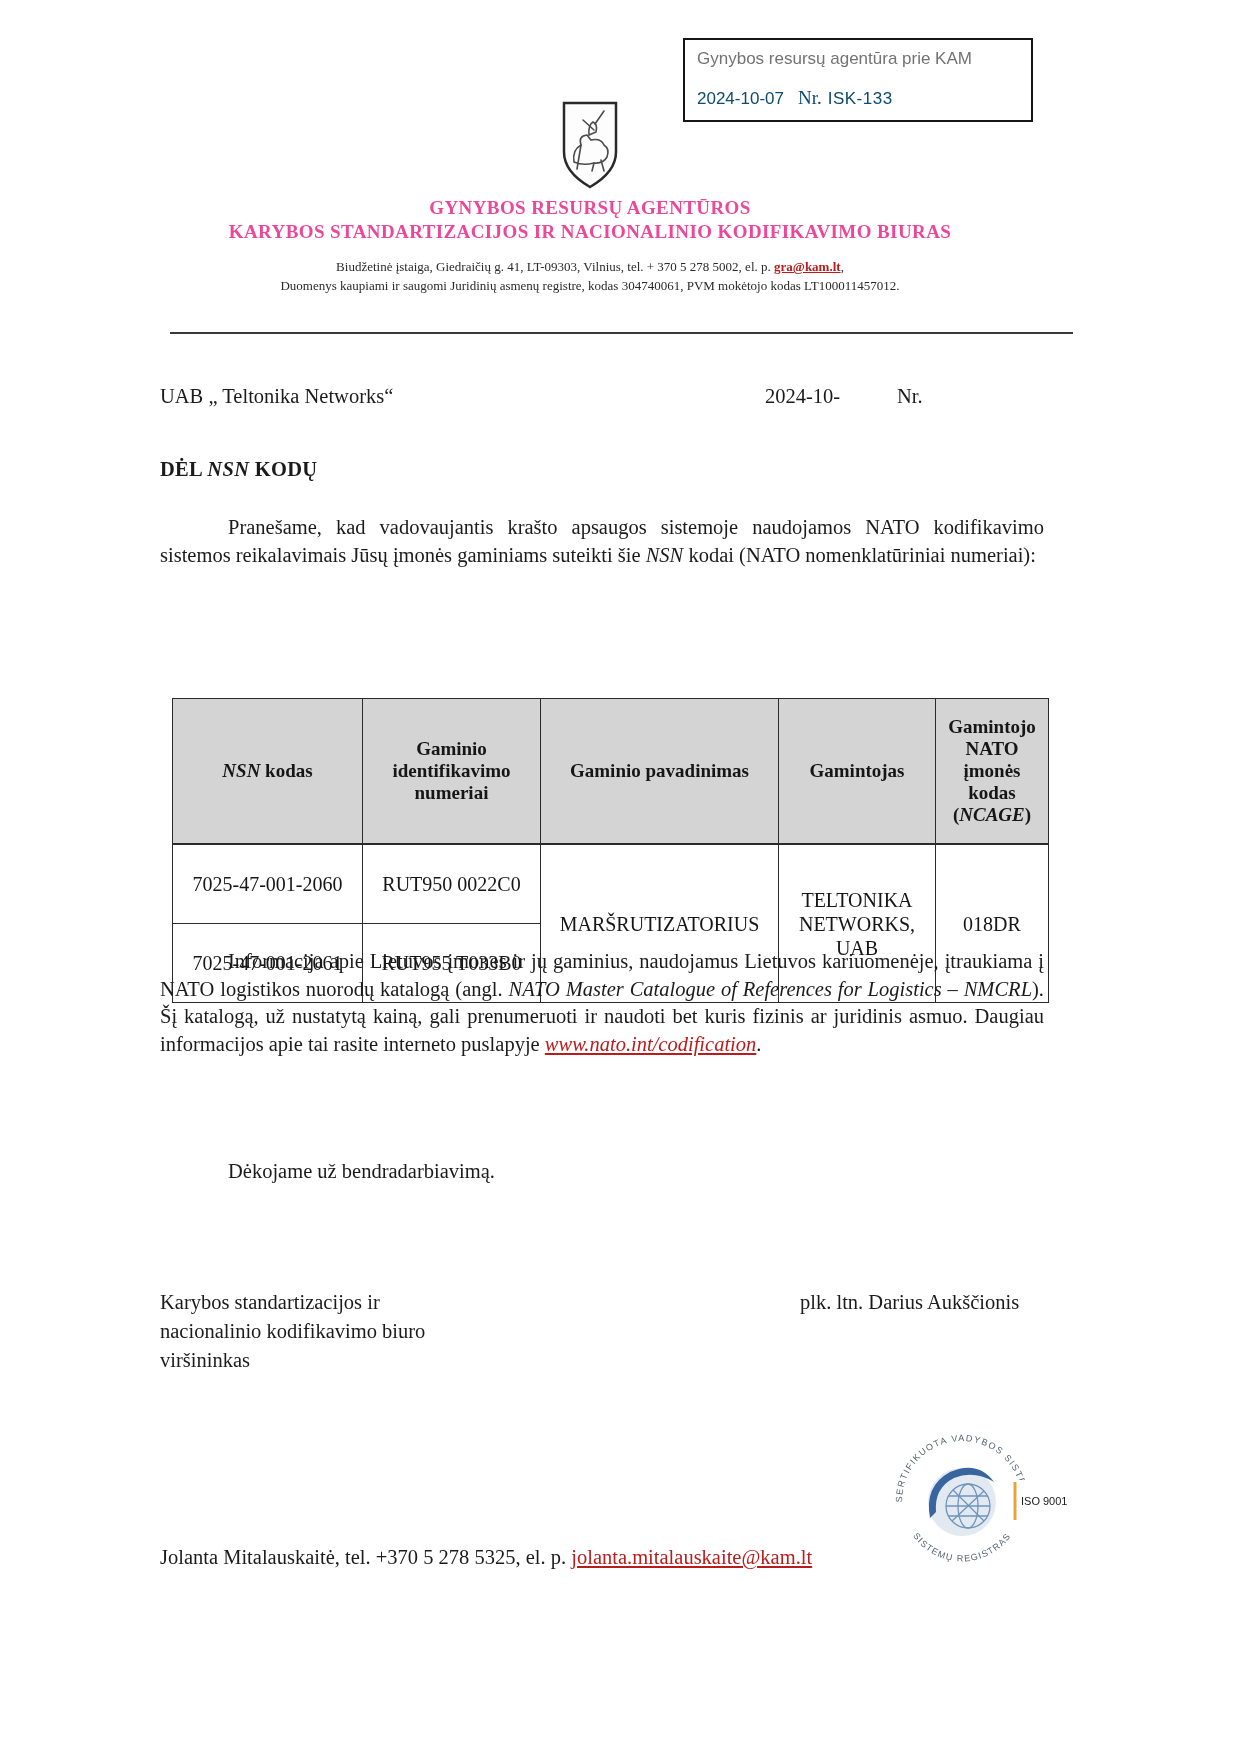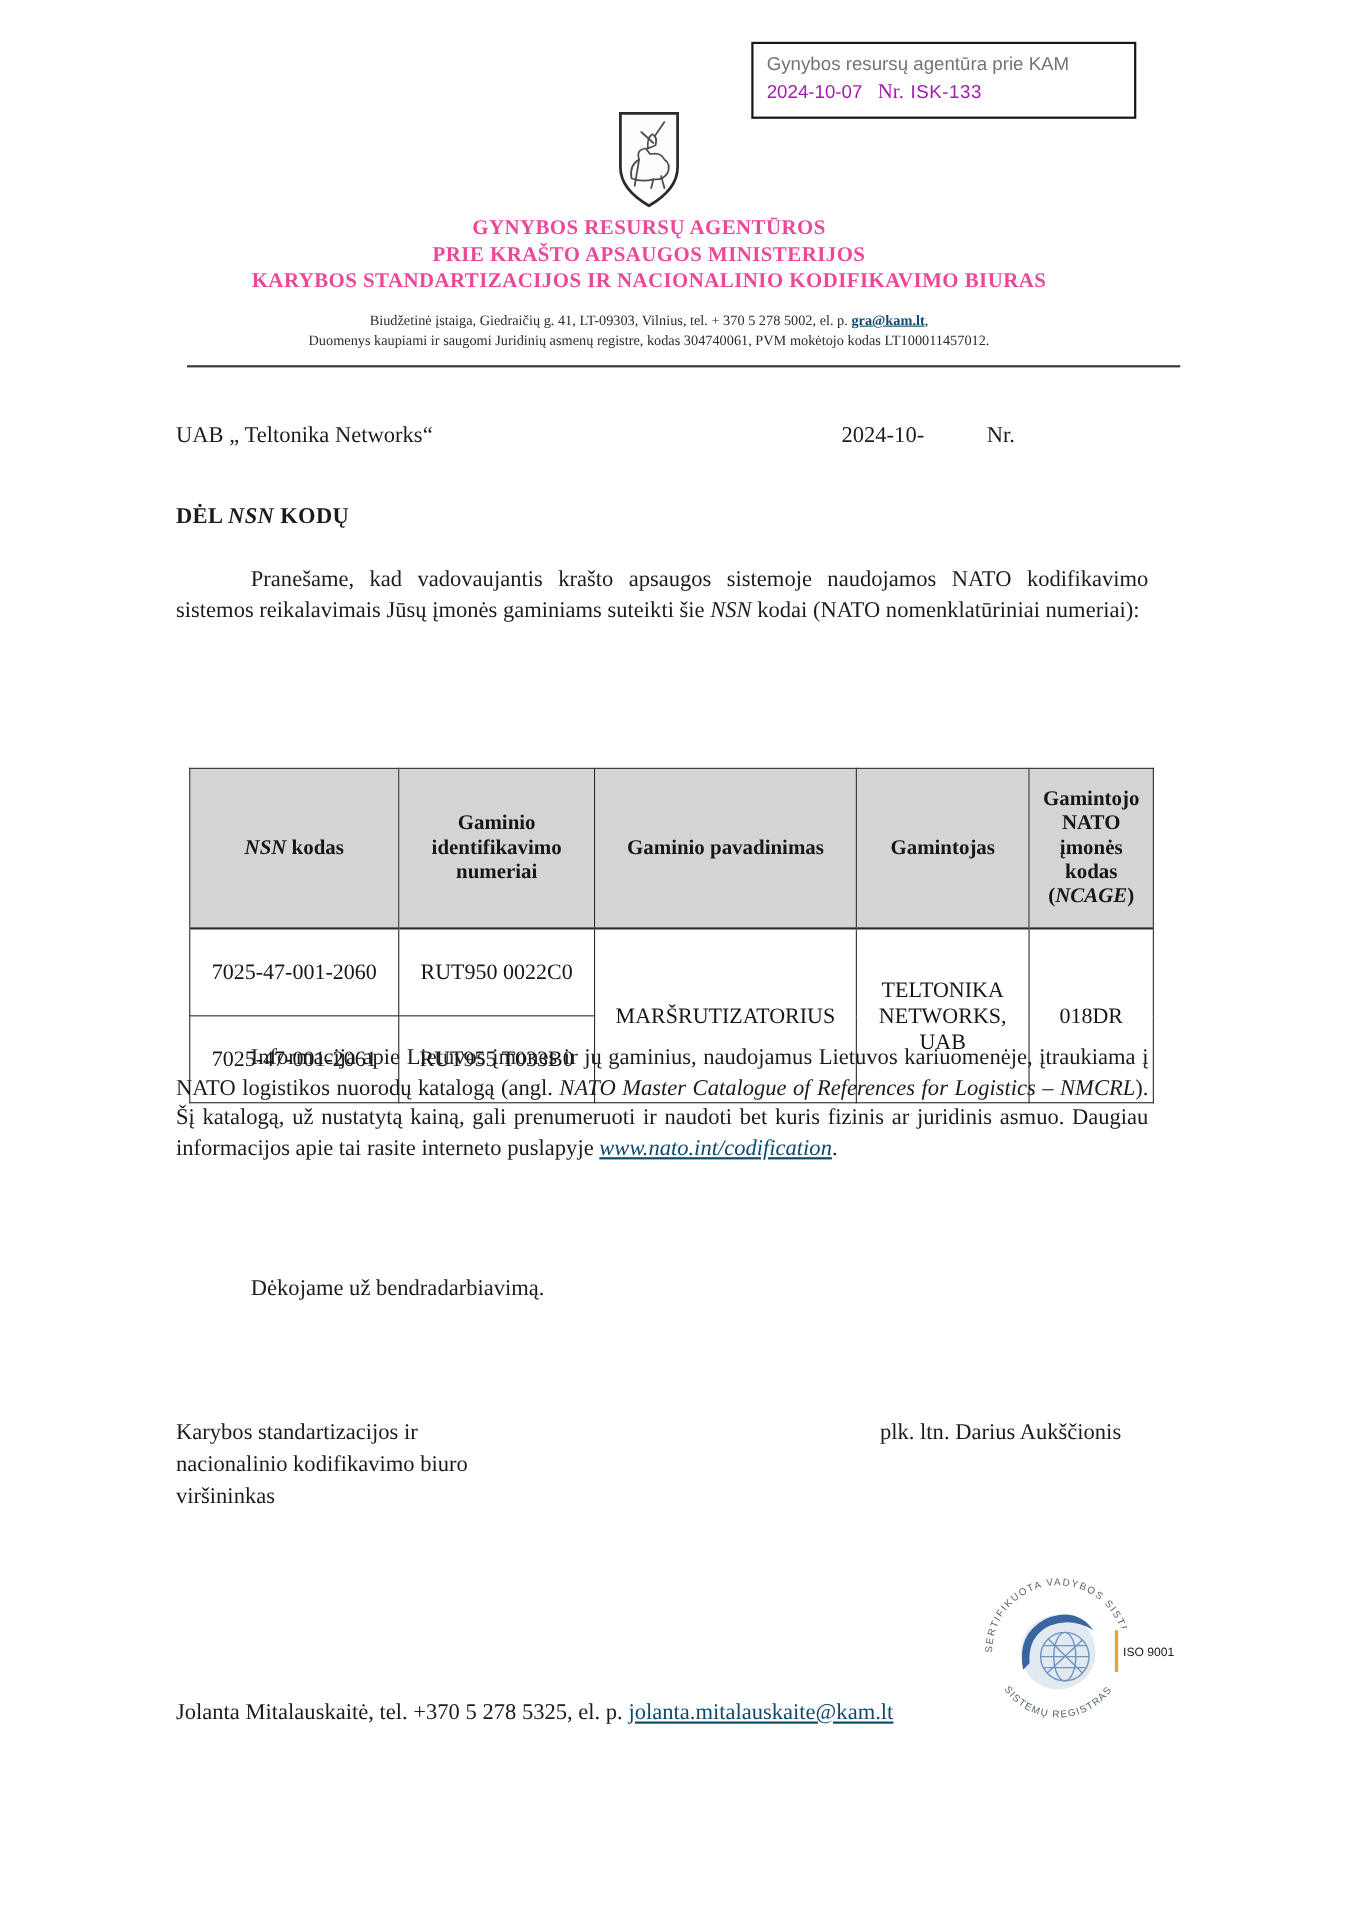--- a/index.html
+++ b/index.html
@@ -13,31 +13,31 @@
     overflow:hidden;
   }
   
   .stamp{
     position:absolute;left:683px;top:38px;width:322px;
     border:2px solid #161616;
     padding:9px 12px 11px 12px;
     font-family:"Liberation Sans", sans-serif;
   }
   .stamp-line1{font-size:17px;color:#737373;}
-  .stamp-line2{margin-top:4px;font-size:17px;color:#a21caf;}
+  .stamp-line2{margin-top:18px;font-size:17px;color:#0c4a6e;}
   .stamp-nr{font-family:"Liberation Serif", serif;font-size:19px;margin-left:14px;}
   .stamp-number{margin-left:6px;letter-spacing:0.5px;}
   
   .letterhead{position:absolute;left:150px;top:100px;width:880px;text-align:center;}
   .emblem{display:block;margin:0 auto;}
   .lh-line{font-weight:bold;font-size:19px;line-height:24px;letter-spacing:0.4px;color:#ec4899;}
   .lh-line-first{margin-top:6px;}
   .lh-contact{margin-top:13px;font-size:13px;line-height:19px;color:#2a2a2a;}
   .rule{position:absolute;left:170px;top:332px;width:903px;height:0;border-top:2px solid #3a3a3a;}
-  a.doc-link{color:#0c4a6e;text-decoration:underline;cursor:pointer;}
+  a.doc-link{color:#b91c1c;text-decoration:underline;cursor:pointer;}
   .email-bold{font-weight:bold;}
   
   .addressee-row{position:absolute;left:160px;top:385px;width:900px;height:28px;font-size:20.5px;}
   .addr-date{position:absolute;left:605px;top:0;}
   .addr-nr{position:absolute;left:737px;top:0;}
   
   .subject{position:absolute;left:160px;top:458px;font-size:20.5px;font-weight:bold;letter-spacing:0.3px;}
   
   .para{position:absolute;left:160px;width:884px;font-size:20.5px;line-height:27.6px;text-align:justify;text-indent:68px;margin:0;}
   .para1{top:514px;}
@@ -88,21 +88,20 @@
     <svg class="emblem" width="58" height="90" viewBox="0 0 58 90">
       <path d="M3 3 H55 V52 Q55 72 29 87 Q3 72 3 52 Z" fill="#fdfdfd" stroke="#2a2a2a" stroke-width="2.5"></path>
       <g fill="none" stroke="#4c4c4c" stroke-width="1.6" stroke-linecap="round">
         <path d="M13 62 Q11 50 20 45 Q17 36 26 35 L30 40 Q40 38 43 45 Q49 49 46 57 Q42 64 33 63 Q22 66 13 62 Z"></path>
         <path d="M20 45 L16 69 M40 60 L43 71 M33 63 L31 71"></path>
         <path d="M28 35 Q27 25 32 22 Q37 24 35 32 Z"></path>
         <path d="M34 24 L43 11 M33 30 L22 20"></path>
       </g>
     </svg>
     <div class="lh-line lh-line-first">GYNYBOS RESURSŲ AGENTŪROS</div>
-    <div class="lh-line">PRIE KRAŠTO APSAUGOS MINISTERIJOS</div>
     <div class="lh-line">KARYBOS STANDARTIZACIJOS IR NACIONALINIO KODIFIKAVIMO BIURAS</div>
     <div class="lh-contact">
       <div>
         <span>Biudžetinė įstaiga, Giedraičių g. 41, LT-09303, Vilnius, tel. + 370 5 278 5002,  el. p. </span><a class="doc-link email-bold">gra@kam.lt</a><span>,</span>
       </div>
       <div>Duomenys kaupiami ir saugomi Juridinių asmenų registre, kodas 304740061, PVM mokėtojo kodas LT100011457012.</div>
     </div>
   </div>
 
   <div class="rule"></div>

